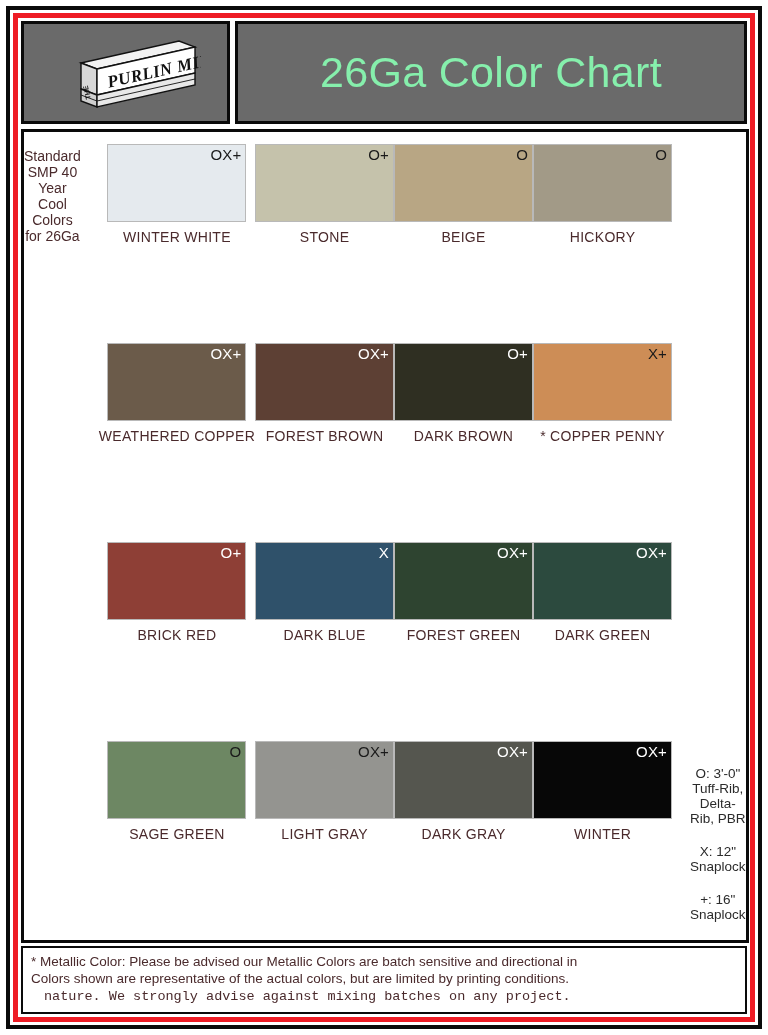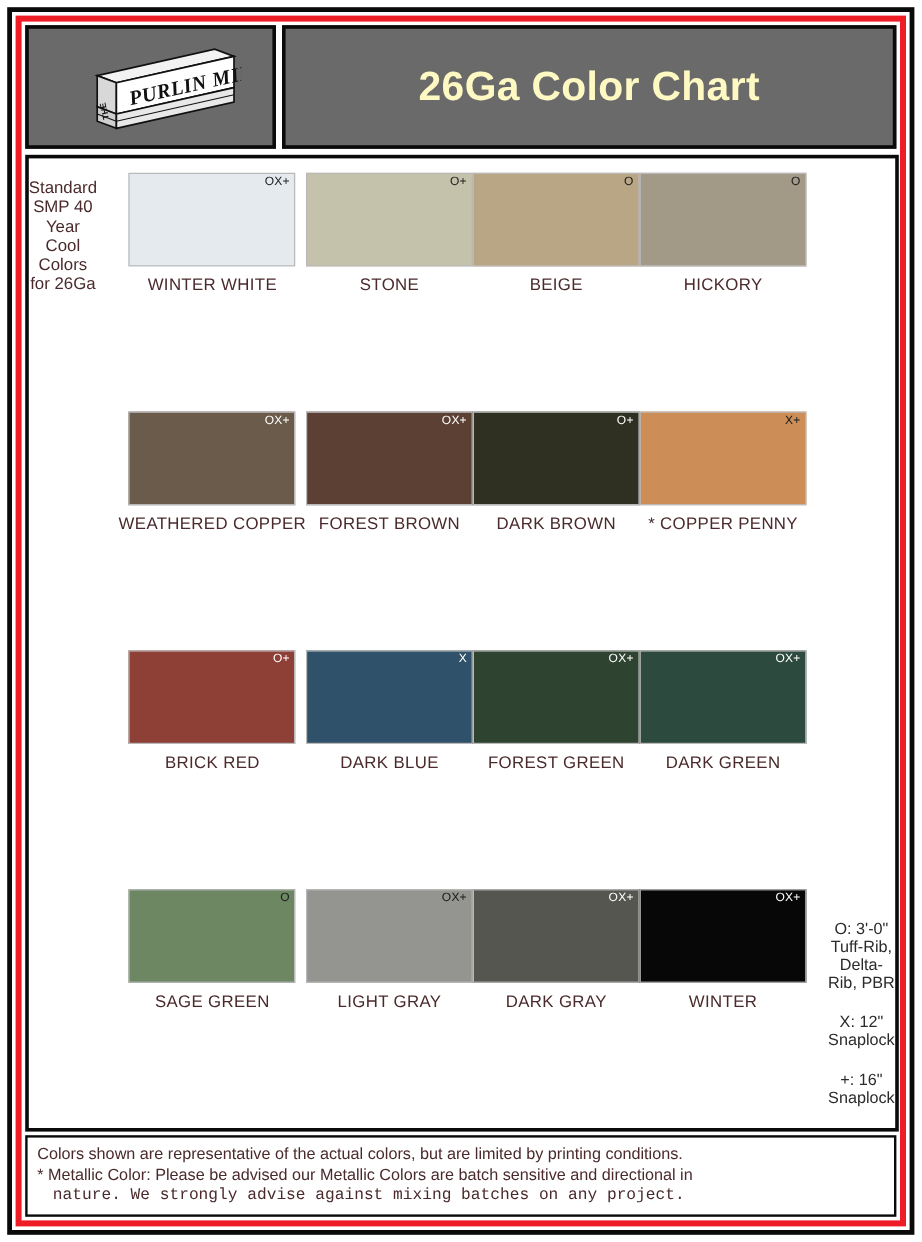--- a/index.html
+++ b/index.html
@@ -59,23 +59,23 @@
   .title-panel {
     flex: 1 1 auto;
     border: 3px solid #0a0a0a;
     background: #6a6a6a;
     display: flex;
     align-items: center;
     justify-content: center;
   }
 
   .title-text {
-    color: #fef9c3;
-    font-size: 34px;
-    font-weight: 700;
+    color: #86efac;
+    font-size: 43px;
+    font-weight: 400;
     letter-spacing: 0.3px;
     font-family: "Liberation Sans", sans-serif;
   }
 
   
   .body-wrap {
     flex: 1 1 auto;
     padding: 5px 3px 3px 3px;
     display: flex;
   }
@@ -117,21 +117,21 @@
     position: relative;
     width: 139px;
     height: 78px;
     border: 1px solid #b9b9b9;
   }
 
   .code {
     position: absolute;
     top: 2px;
     right: 4px;
-    font-size: 10px;
+    font-size: 15px;
     line-height: 1;
     letter-spacing: 0.2px;
     font-family: "Liberation Sans", sans-serif;
   }
   .code.light { color: #ffffff; }
   .code.dark  { color: #1a1a1a; }
 
   .swatch-label {
     margin-top: 7px;
     font-size: 14px;
@@ -325,21 +325,21 @@
             <div class="legend-line">O: 3'-0" Tuff-Rib, Delta-Rib, PBR</div>
             <div class="legend-line">X: 12" Snaplock</div>
             <div class="legend-line">+: 16" Snaplock</div>
           </div>
 
         </div>
       </div>
 
       <div class="footer-wrap">
         <div class="footer">
+          <p>* Metallic Color: Please be advised our Metallic Colors are batch sensitive and directional in</p>
           <p>Colors shown are representative of the actual colors, but are limited by printing conditions.</p>
-          <p>* Metallic Color: Please be advised our Metallic Colors are batch sensitive and directional in</p>
           <p class="indent">nature. We strongly advise against mixing batches on any project.</p>
         </div>
       </div>
 
     </div>
   </div>
 </div>
 
 </body></html>

